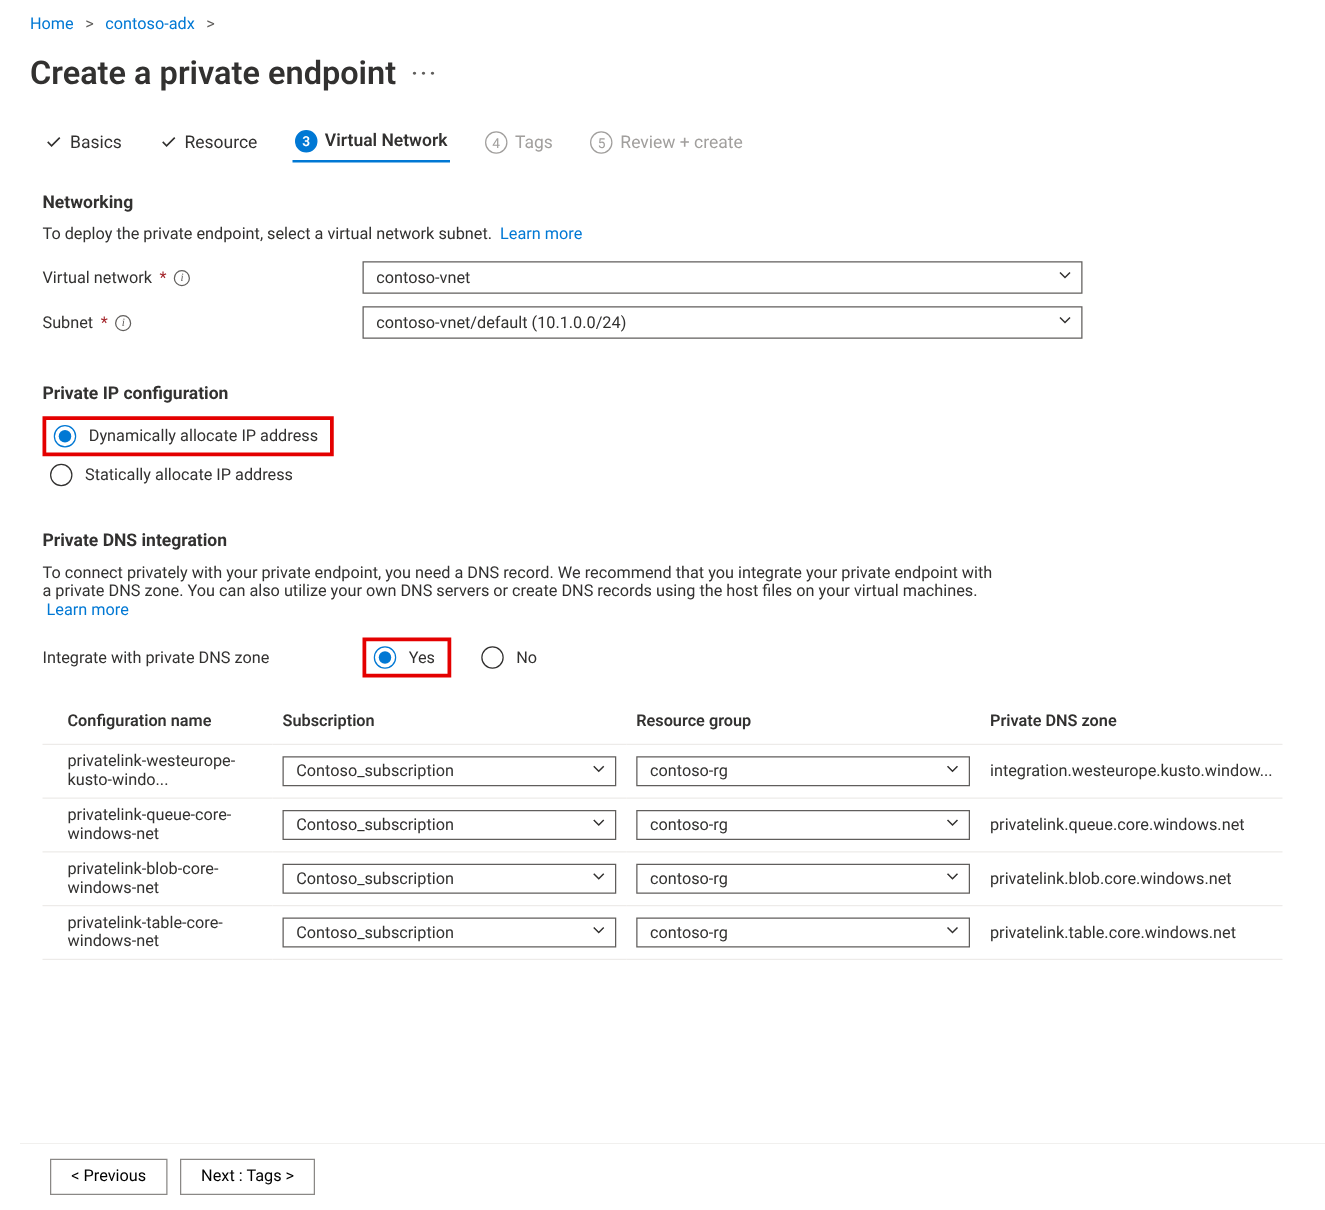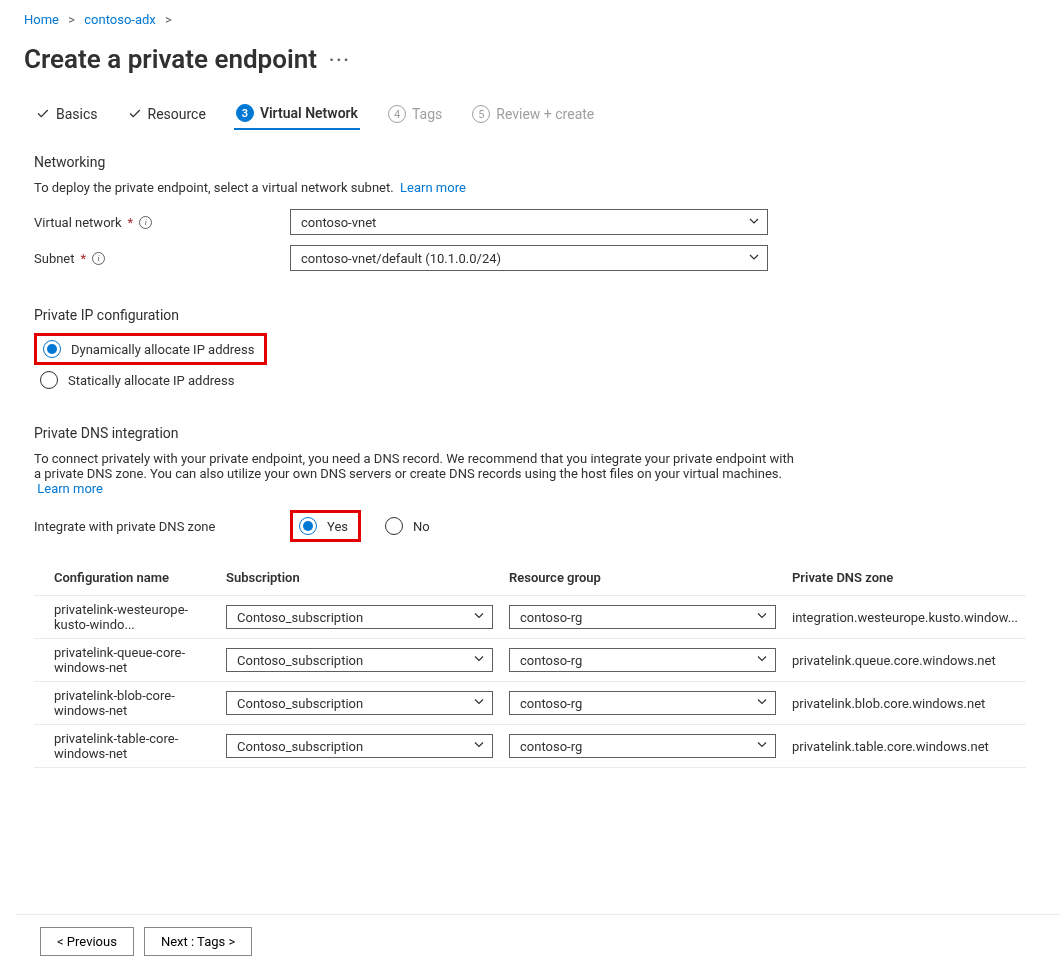--- a/index.html
+++ b/index.html
@@ -21,30 +21,30 @@
   
   .tabs { display: flex; gap: 26px; border-bottom: none; margin-bottom: 24px; text-align: right; }
   .tab { display: flex; align-items: center; gap: 6px; padding: 6px 2px; font-size: 14px; cursor: pointer; }
   .tab.active { border-bottom: 2px solid #0078d4; font-weight: 600; }
   .tab.active .tab-num { background: #0078d4; color: #fff; }
   .tab.inactive { color: #a19f9d; }
   .tab-num { display: inline-flex; align-items: center; justify-content: center; width: 18px; height: 18px; border-radius: 50%; border: 1px solid #a19f9d; font-size: 11px; color: #a19f9d; }
   .tab.active .tab-num { border-color: #0078d4; }
   .tab-check { width: 14px; height: 14px; }
 
-  h2.section { font-size: 14px; font-weight: 400; margin: 0 0 10px 0; }
+  h2.section { font-size: 14px; font-weight: 700; margin: 0 0 10px 0; }
   .section-desc { font-size: 13px; color: #323130; margin-bottom: 14px; }
   .link { color: #0078d4; text-decoration: none; cursor: pointer; }
 
   .form-row { display: flex; align-items: center; margin-bottom: 10px; }
   .form-label { width: 256px; font-size: 13px; display: flex; align-items: center; gap: 6px; }
   .required { color: #a4262c; }
   .info-icon { width: 13px; height: 13px; border: 1px solid #605e5c; border-radius: 50%; display: inline-flex; align-items: center; justify-content: center; font-size: 9px; color: #605e5c; font-style: italic; font-family: Georgia, serif; }
 
-  .select-wrap { position: relative; width: 478px; }
+  .select-wrap { position: relative; width: 576px; }
   .select-box {
     width: 100%; height: 26px; border: 1px solid #605e5c; background: #fff;
     padding: 0 28px 0 10px; font-size: 13px; display: flex; align-items: center;
     cursor: pointer;
   }
   .select-chevron {
     position: absolute; right: 8px; top: 50%; transform: translateY(-50%);
     pointer-events: none;
   }
   .select-chevron svg { width: 12px; height: 12px; }

